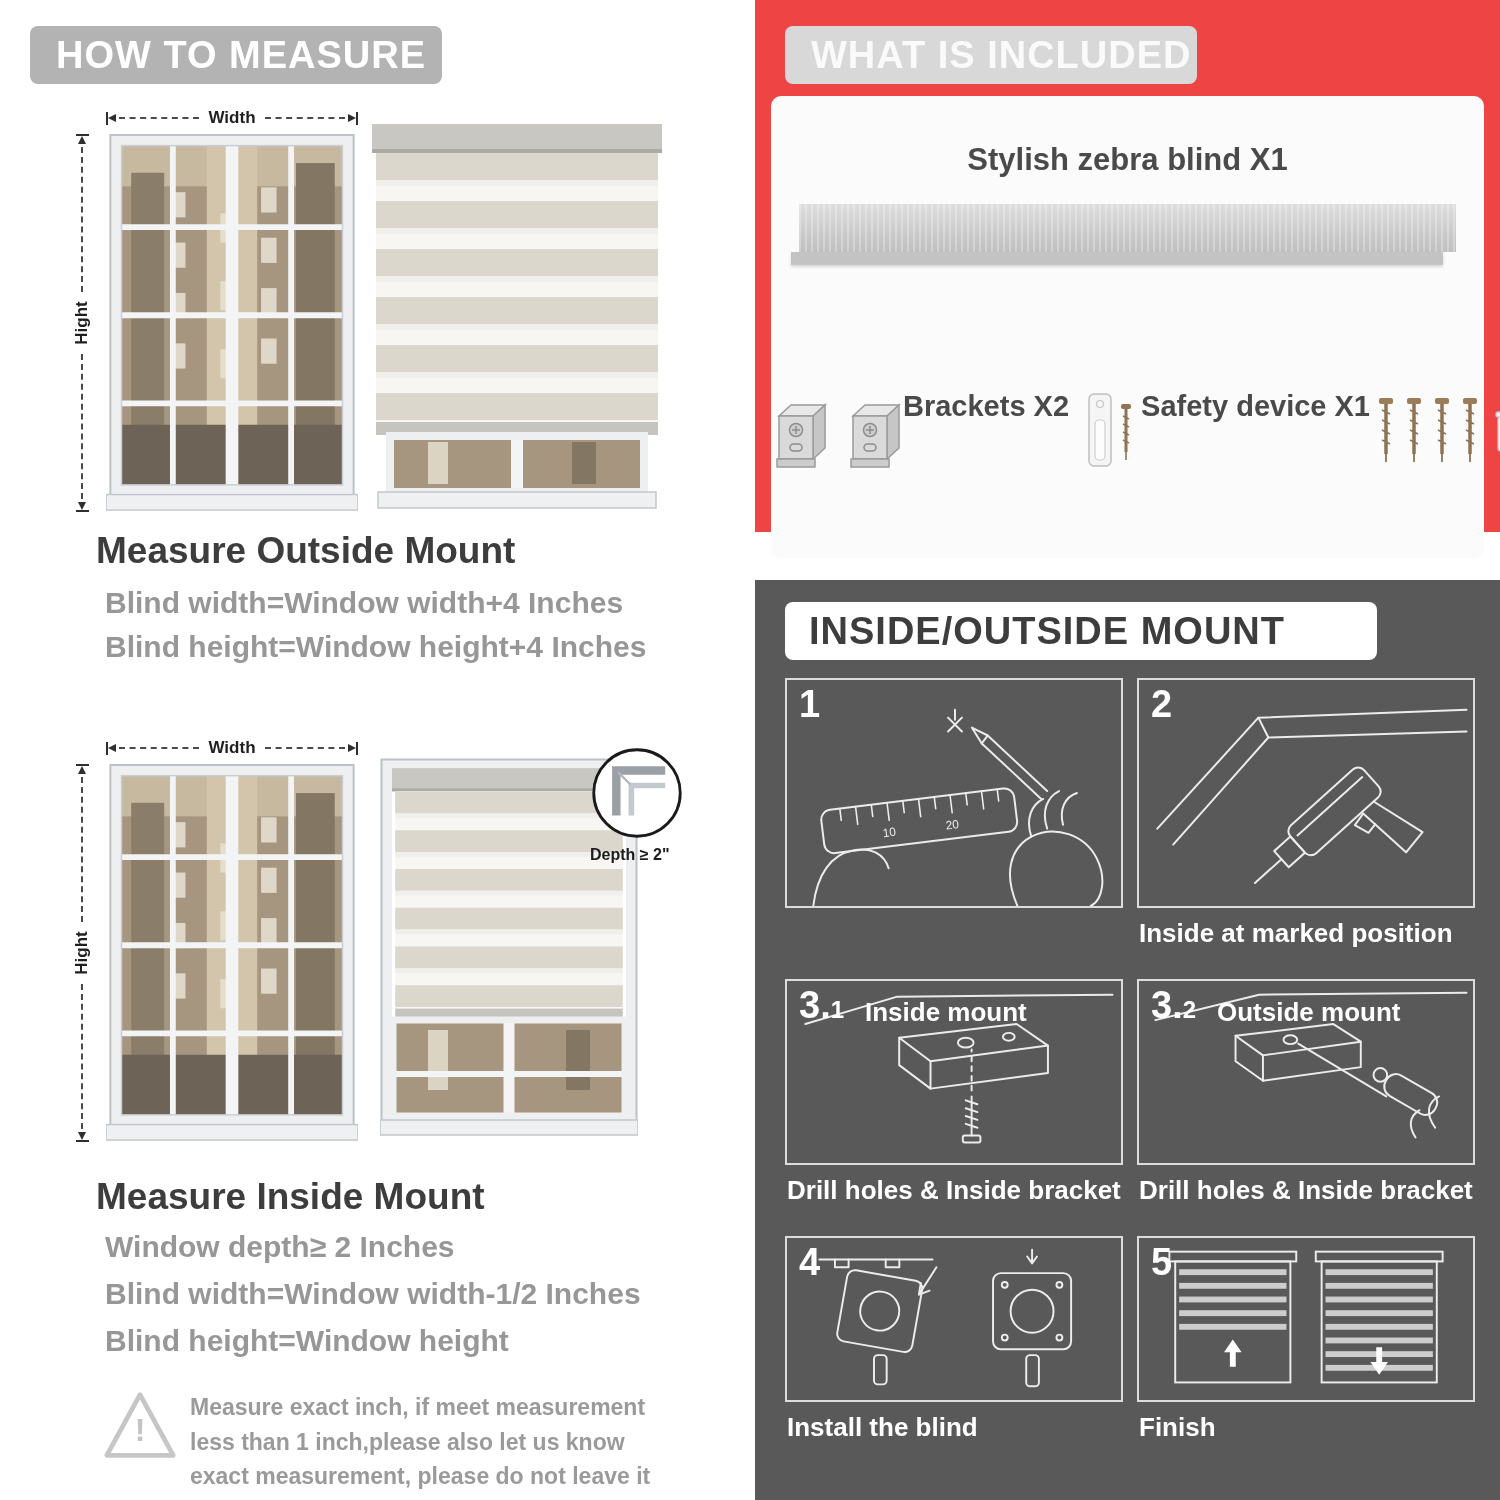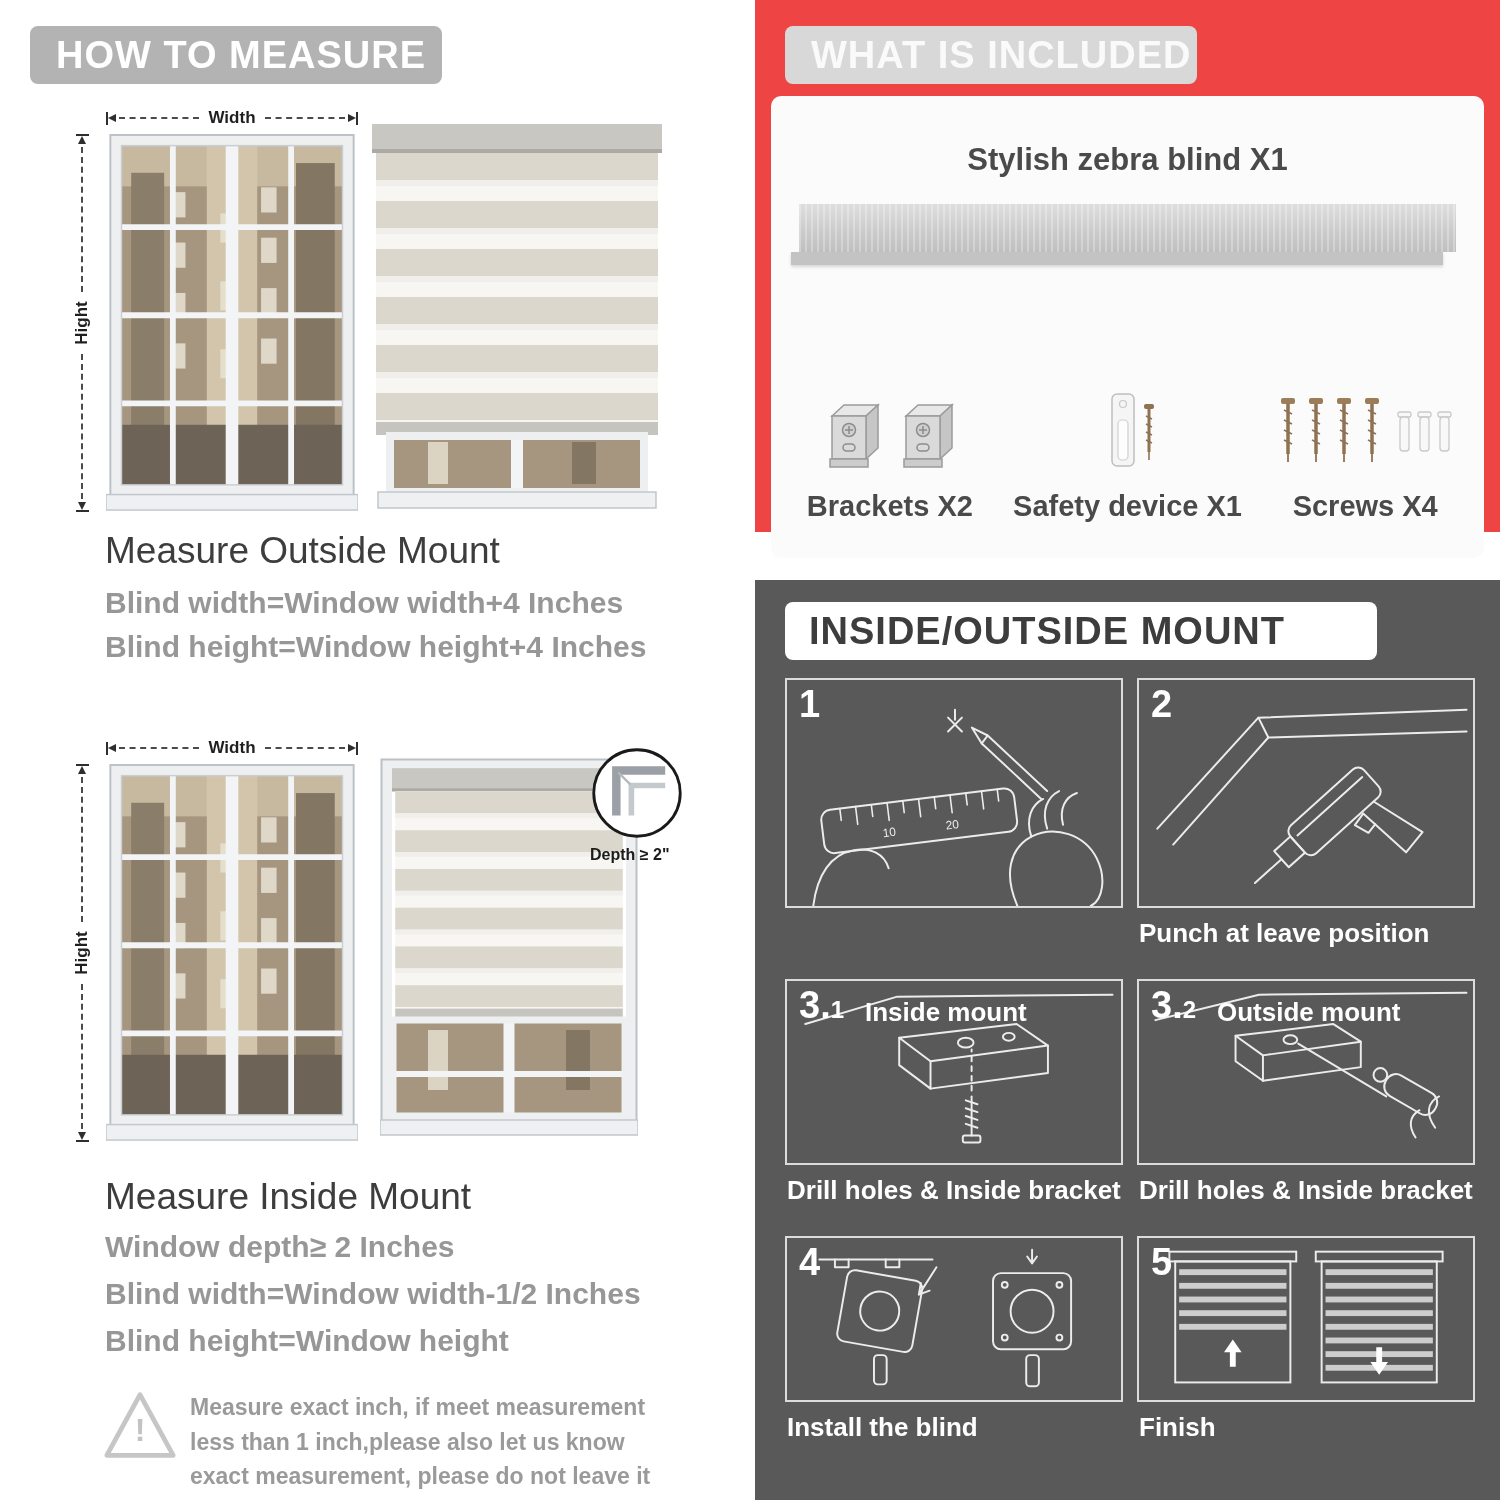--- a/index.html
+++ b/index.html
@@ -23,21 +23,21 @@
   .mw .ah-l{width:0;height:0;border-top:4px solid transparent;border-bottom:4px solid transparent;border-right:8px solid #2e2e2e;}
   .mw .ah-r{width:0;height:0;border-top:4px solid transparent;border-bottom:4px solid transparent;border-left:8px solid #2e2e2e;}
   .mw .dash{flex:1;border-top:2px dashed #4a4a4a;margin:0 3px;}
   .mw .lbl{font-size:17px;font-weight:bold;color:#1f1f1f;padding:0 6px;white-space:nowrap;}
   .measure-w{position:absolute;left:36px;top:4px;width:252px;}
   .mv-wrap{position:absolute;left:4px;top:406px;width:378px;transform-origin:0 0;transform:rotate(-90deg);}
 
   .depth-circle{position:absolute;left:520px;top:10px;width:94px;height:94px;}
   .depth-label{position:absolute;left:520px;top:110px;font-size:16px;font-weight:bold;color:#1c1c1c;white-space:nowrap;}
 
-  .h-title{position:absolute;left:105px;color:#3d3d3d;font-size:37px;font-weight:normal;white-space:nowrap;}
+  .h-title{position:absolute;left:96px;color:#3d3d3d;font-size:37px;font-weight:bold;white-space:nowrap;}
   .t1{top:530px;} .t2{top:1176px;}
   .h-line{position:absolute;left:105px;color:#979797;font-size:30px;font-weight:bold;white-space:nowrap;}
   .l11{top:586px;} .l12{top:630px;}
   .l21{top:1230px;} .l22{top:1277px;} .l23{top:1324px;}
 
   .warn-icon{position:absolute;left:100px;top:1388px;width:80px;height:74px;}
   .warn-mark{position:absolute;left:0;top:24px;width:80px;text-align:center;font-size:32px;font-weight:bold;color:#c3c3c3;}
   .warn-text{position:absolute;left:190px;top:1390px;width:478px;font-size:23px;font-weight:bold;color:#9a9a9a;line-height:1.5;}
 
   
@@ -45,21 +45,21 @@
   .banner-light{position:absolute;left:30px;top:26px;width:412px;background:#d8d8d8;color:#fafafa;padding-left:26px;}
   .included-card{position:absolute;left:16px;top:96px;width:713px;height:462px;background:#fbfbfb;border-radius:10px;}
   .card-title{margin-top:46px;text-align:center;font-size:31px;font-weight:bold;color:#4a4a4a;}
   .rail{position:absolute;left:28px;top:108px;width:657px;height:48px;
         background:linear-gradient(180deg,#dedede 0%,#cccccc 55%,#bfbfbf 100%);
         background-blend-mode:normal;}
   .rail::before{content:"";position:absolute;inset:0;
         background:repeating-linear-gradient(90deg,rgba(255,255,255,.28) 0 2px,rgba(255,255,255,0) 2px 6px);}
   .rail-lip{position:absolute;left:20px;top:156px;width:652px;height:13px;background:#c3c3c3;box-shadow:0 2px 3px rgba(0,0,0,.15);}
   .items-row{position:absolute;left:0;right:0;top:226px;display:flex;}
-  .item{flex:1;display:flex;flex-direction:column;align-items:center;}
+  .item{flex:1;display:flex;flex-direction:row;align-items:center;}
   .item-icon{height:152px;display:flex;align-items:flex-end;justify-content:center;gap:16px;}
   .item-label{margin-top:16px;font-size:29px;font-weight:bold;color:#4a4a4a;white-space:nowrap;}
 
   
   .right-bottom{position:absolute;left:755px;top:580px;width:745px;height:920px;background:#595959;}
   .banner-white{position:absolute;left:30px;top:22px;width:592px;background:#ffffff;color:#3d3d3d;padding-left:24px;border-radius:8px;}
   .steps-grid{position:absolute;left:30px;top:98px;width:690px;display:grid;grid-template-columns:338px 338px;column-gap:14px;}
   .cell{display:flex;flex-direction:column;}
   .panel{position:relative;border:2px solid #dcdcdc;box-sizing:border-box;}
   .h-r1{height:230px;} .h-r2{height:186px;} .h-r3{height:166px;}
@@ -388,21 +388,21 @@
                 <rect x="128" y="128" width="22" height="22"></rect>
                 <line x1="128" y1="139" x2="92" y2="139"></line>
                 <line x1="156" y1="132" x2="244" y2="132"></line>
                 <path d="M236,158 L252,214 L226,218 L220,160"></path>
                 <path d="M220,160 L206,163 L211,178 L222,176"></path>
               </g>
             </g>
           </svg>
           <div class="step-num"><span>2</span><span class="step-sub"></span></div>
         </div>
-        <div class="caption">Punch at  leave position</div>
+        <div class="caption">Inside at  marked position</div>
       </div>
 
       <div class="cell">
         <div class="panel h-r2">
           <svg class="art" viewBox="0 0 336 186">
             <g fill="none" stroke="#ececec" stroke-width="2" stroke-linecap="round" stroke-linejoin="round">
               <path d="M16,44 L110,16 L330,14"></path>
               <path d="M112,58 L232,44 L264,66 L144,82 Z"></path>
               <path d="M112,58 L112,86 L144,110 L144,82"></path>
               <path d="M264,66 L264,94 L144,110"></path>

